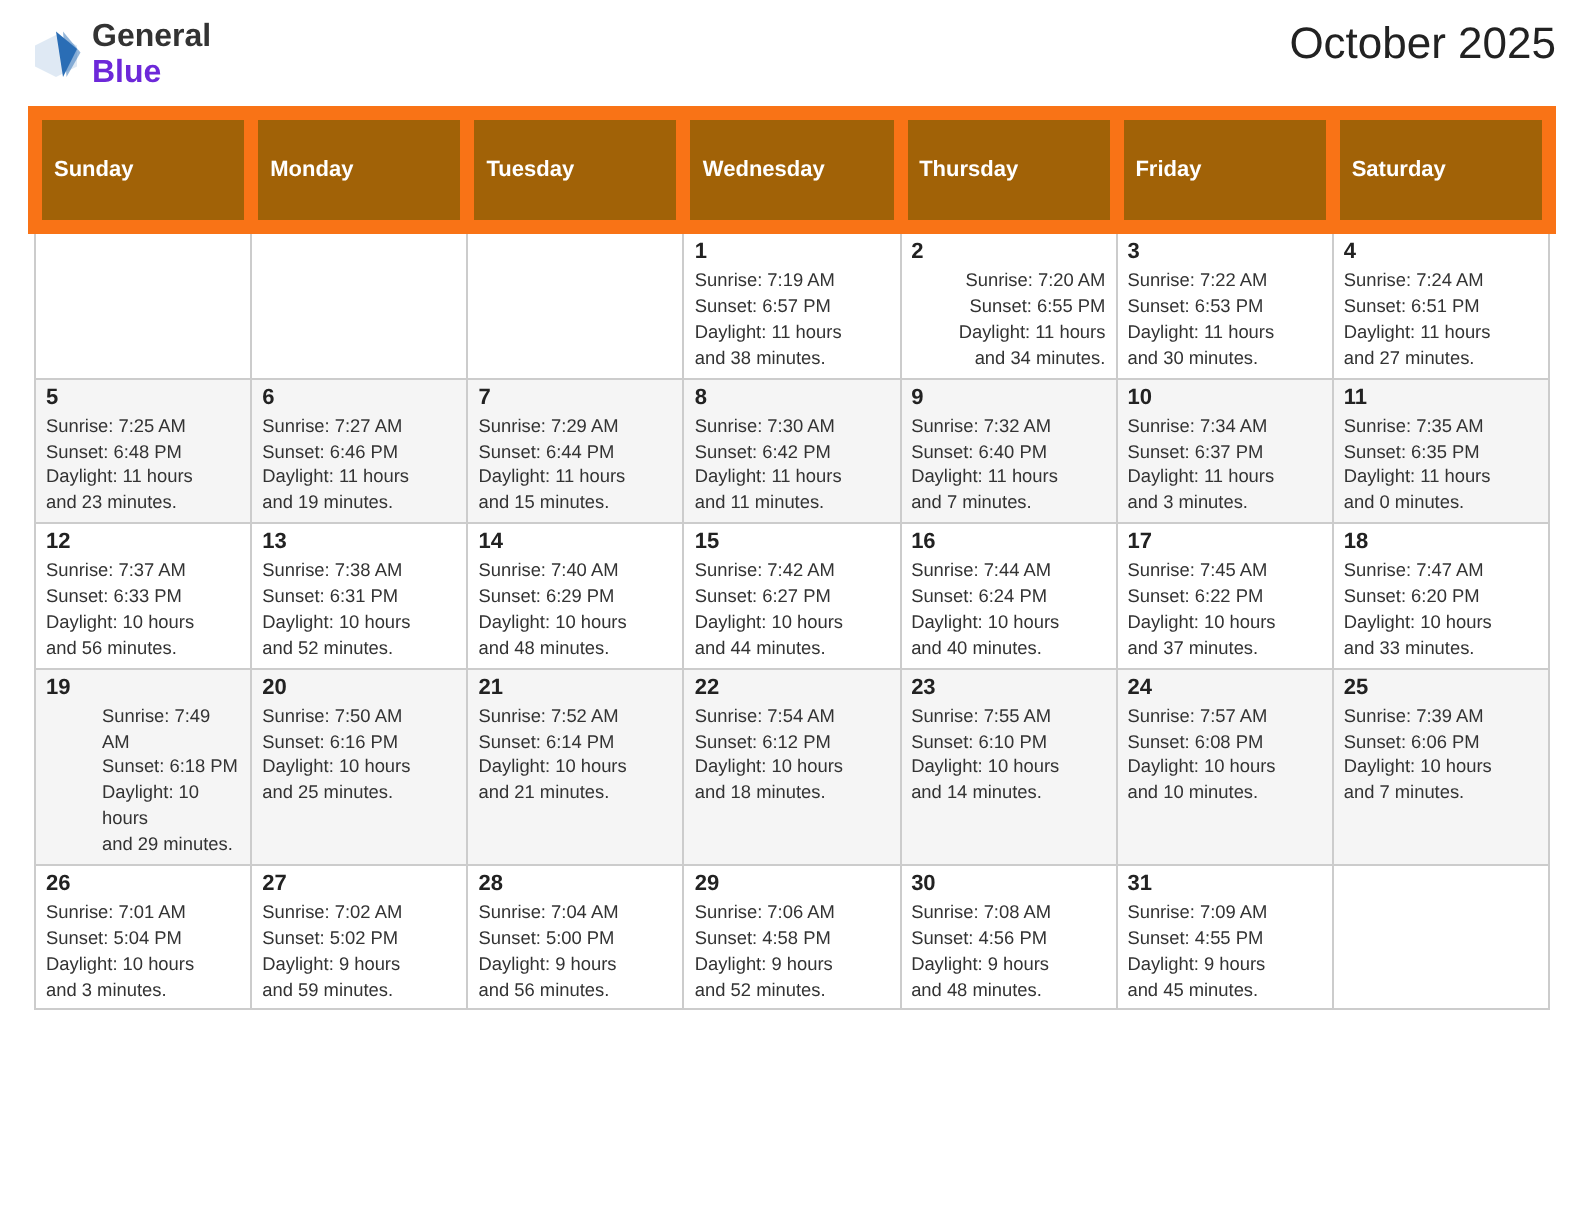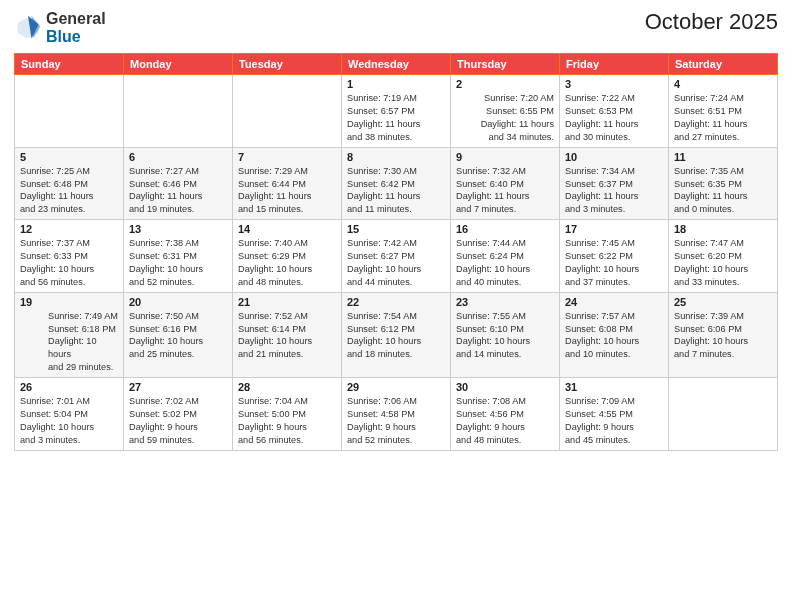--- a/index.html
+++ b/index.html
@@ -26,21 +26,21 @@
       display: flex;
       align-items: center;
       gap: 4px;
     }
     .logo-text {
       font-size: 16px;
       font-weight: bold;
       line-height: 1.1;
     }
     .logo-general { color: #333; }
-    .logo-blue { color: #0369a1; }
+    .logo-blue { color: #6d28d9; }
     .logo-icon {
       width: 28px;
       height: 28px;
     }
     .title-block {
       text-align: right;
     }
     .month-title {
       font-size: 22px;
       font-weight: normal;
@@ -50,27 +50,27 @@
     .location {
       font-size: 14px;
       color: #444;
     }
     .calendar {
       width: 100%;
       border-collapse: collapse;
       font-size: 10px;
     }
     .calendar th {
-      background: #ef4444;
+      background: #a16207;
       color: #fff;
       text-align: left;
-      padding: 4px 6px;
+      padding: 19px 6px;
       font-size: 11px;
       font-weight: bold;
-      border: 1px solid #f97316;
+      border: 7px solid #f97316;
     }
     .calendar td {
       vertical-align: top;
       border: 1px solid #ccc;
       padding: 3px 5px;
       width: 108px;
       min-height: 70px;
       height: 70px;
       background: #fff;
     }

